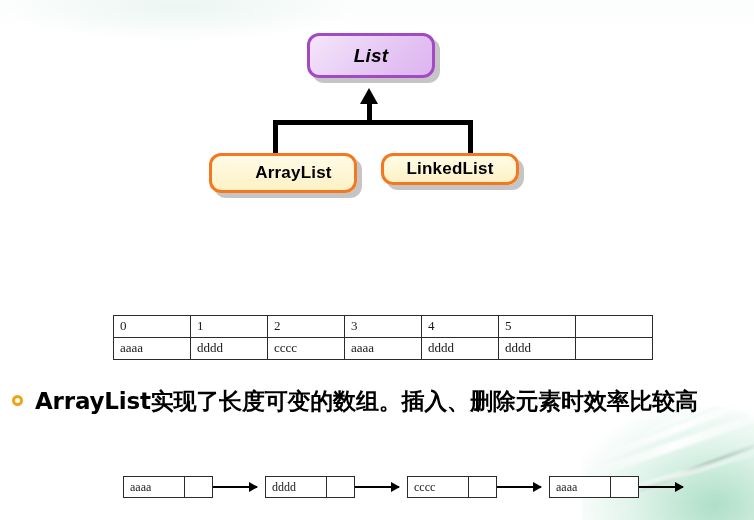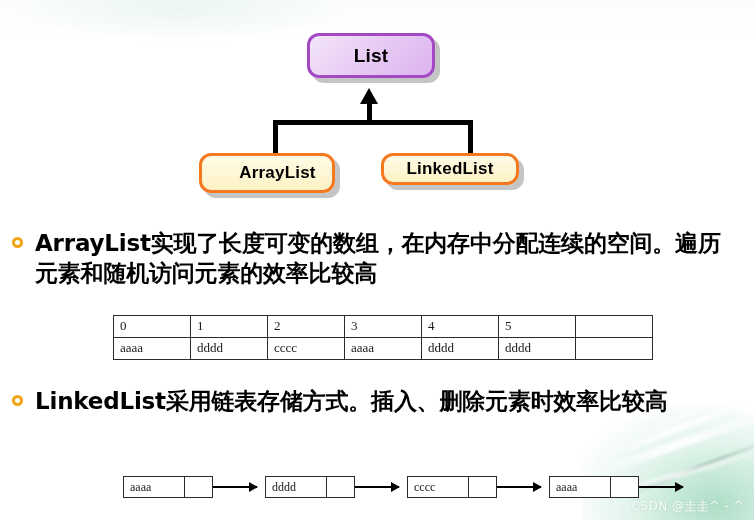--- a/index.html
+++ b/index.html
@@ -89,24 +89,25 @@
     color: #000000;
     letter-spacing: .2px;
     box-shadow: 5px 5px 0 rgba(150,150,150,0.55);
   }
   .node-list {
     left: 307px; top: 33px;
     width: 128px; height: 45px;
     border: 3px solid #a349c4;
     background: linear-gradient(135deg, #f4e6fa 0%, #e6c8f4 55%, #dcb4ef 100%);
     font-size: 19px;
+    font-style: italic;
   }
   .node-arraylist {
-    left: 199px; top: 153px;
-    width: 136px; height: 40px;
+    left: 209px; top: 153px;
+    width: 148px; height: 40px;
     border: 3px solid #f4781f;
     background: linear-gradient(180deg, #fffbe6 0%, #fdf1c5 100%);
     font-size: 17px;
     padding-left: 21px;
   }
   .node-linkedlist {
     left: 381px; top: 153px;
     width: 138px; height: 32px;
     border: 3px solid #f4781f;
     background: linear-gradient(180deg, #fffbe6 0%, #fdf1c5 100%);
@@ -258,24 +259,20 @@
     <div class="conn conn-stem"></div>
     <div class="conn conn-bar"></div>
     <div class="conn conn-leftdrop"></div>
     <div class="conn conn-rightdrop"></div>
 
     <div class="node node-arraylist">ArrayList</div>
 
     <div class="node node-linkedlist">LinkedList</div>
   </div>
 
-  <div class="bullet-row bullet-1">
-    <div class="bullet-marker"></div>
-    <div class="bullet-text">ArrayList实现了长度可变的数组，在内存中分配连续的空间。遍历元素和随机访问元素的效率比较高</div>
-  </div>
 
   <table class="array-table">
     <tbody>
       <tr>
         <td>0</td>
         <td>1</td>
         <td>2</td>
         <td>3</td>
         <td>4</td>
         <td>5</td>
@@ -288,21 +285,21 @@
         <td>aaaa</td>
         <td>dddd</td>
         <td>dddd</td>
         <td></td>
       </tr>
     </tbody>
   </table>
 
   <div class="bullet-row bullet-2">
     <div class="bullet-marker"></div>
-    <div class="bullet-text">LinkedList采用链表存储方式。插入、删除元素时效率比较高</div>
+    <div class="bullet-text">ArrayList实现了长度可变的数组。插入、删除元素时效率比较高</div>
   </div>
 
   <div class="linked">
 
     <div class="ll-node" style="left:10px;">
       <div class="ll-data">aaaa</div>
       <div class="ll-ptr"></div>
     </div>
     <div class="ll-arrow" style="left:100px; width:44px;"></div>
 
@@ -318,15 +315,14 @@
     </div>
     <div class="ll-arrow" style="left:384px; width:44px;"></div>
 
     <div class="ll-node" style="left:436px;">
       <div class="ll-data">aaaa</div>
       <div class="ll-ptr"></div>
     </div>
     <div class="ll-arrow" style="left:526px; width:44px;"></div>
   </div>
 
-  <div class="watermark">CSDN @圭圭^ - ^</div>
 
 </div>
 
 </body></html>

